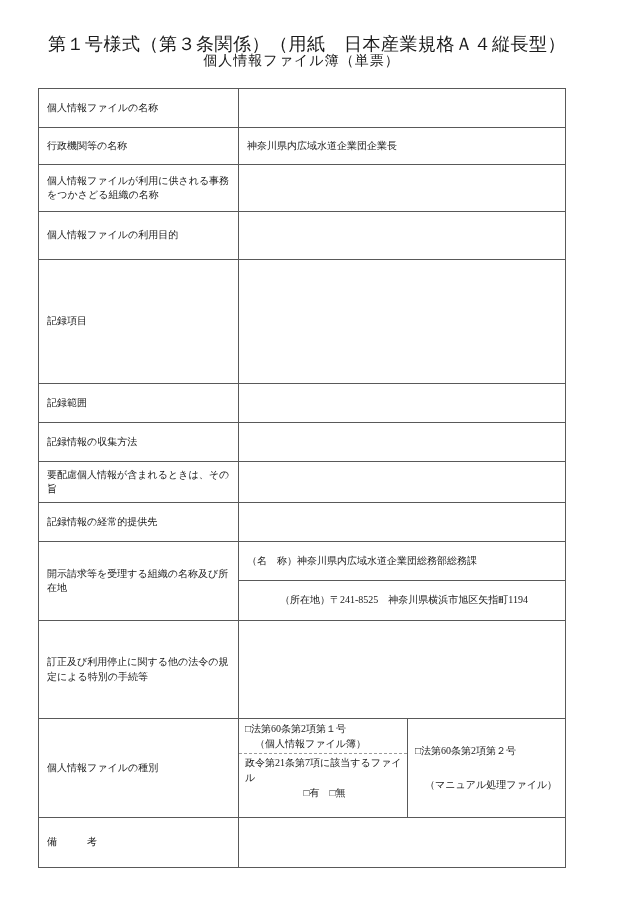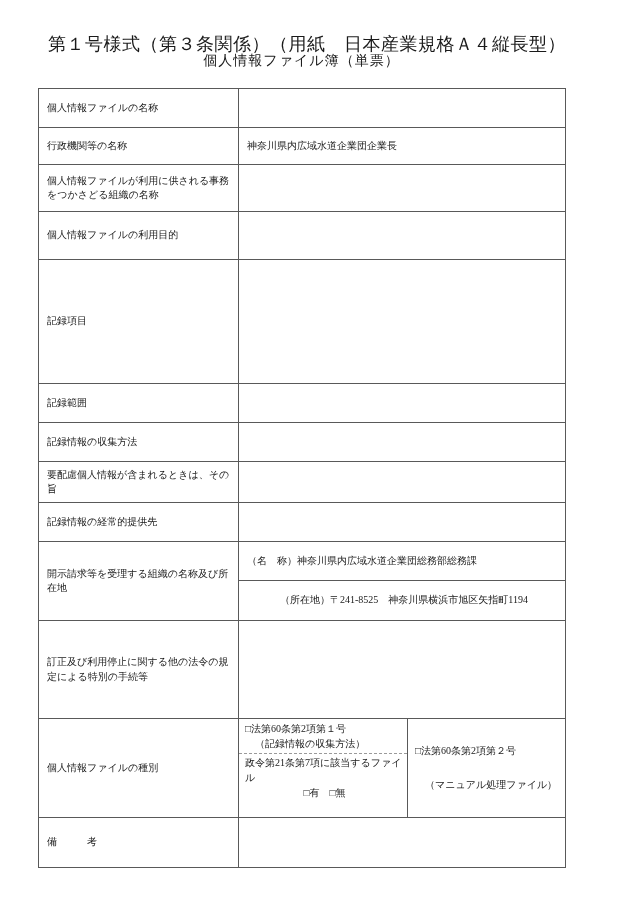--- a/index.html
+++ b/index.html
@@ -185,21 +185,21 @@
         <td></td>
       </tr>
 
       <tr class="r-type">
         <td>個人情報ファイルの種別</td>
         <td class="type-cell">
           <div class="type-wrap">
             <div class="type-left">
               <div class="type-top">
                 <div>□法第60条第2項第１号</div>
-                <div class="indent1">（記録情報の収集方法）</div>
+                <div class="indent1">（個人情報ファイル簿）</div>
               </div>
               <div class="type-bottom">
                 <div>政令第21条第7項に該当するファイル</div>
                 <div class="yesno">□有　□無</div>
               </div>
             </div>
             <div class="type-right">
               <div>□法第60条第2項第２号</div>
               <div class="indent1">（マニュアル処理ファイル）</div>
             </div>

